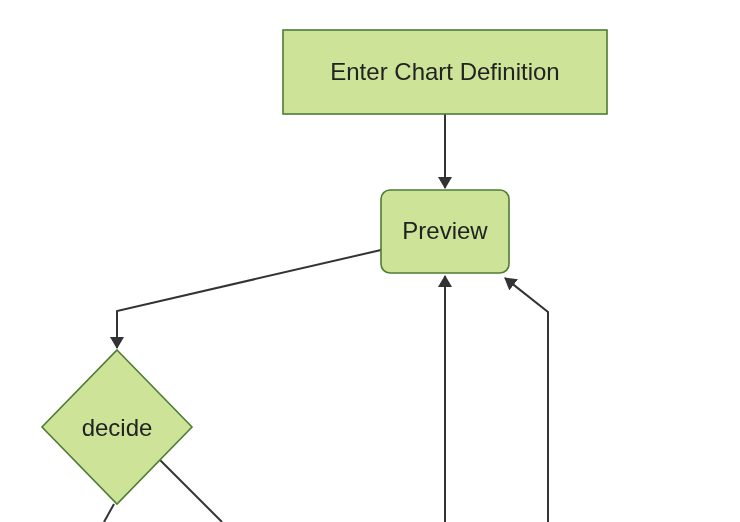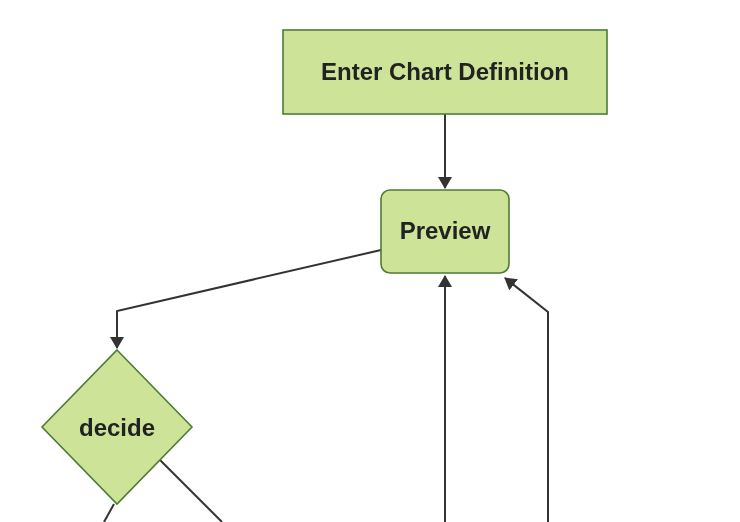--- a/index.html
+++ b/index.html
@@ -7,21 +7,20 @@
     padding: 0;
     background: #ffffff;
   }
   .canvas {
     position: relative;
     width: 740px;
     height: 522px;
     background: #ffffff;
     overflow: hidden;
     font-family: "Liberation Sans", sans-serif;
-    font-weight: bold;
   }
   .canvas svg {
     display: block;
     width: 740px;
     height: 522px;
   }
   .edge {
     fill: none;
     stroke-width: 2;
   }

